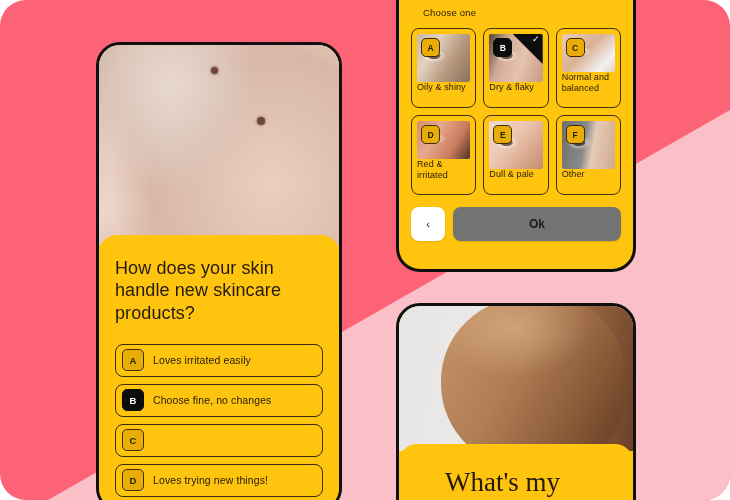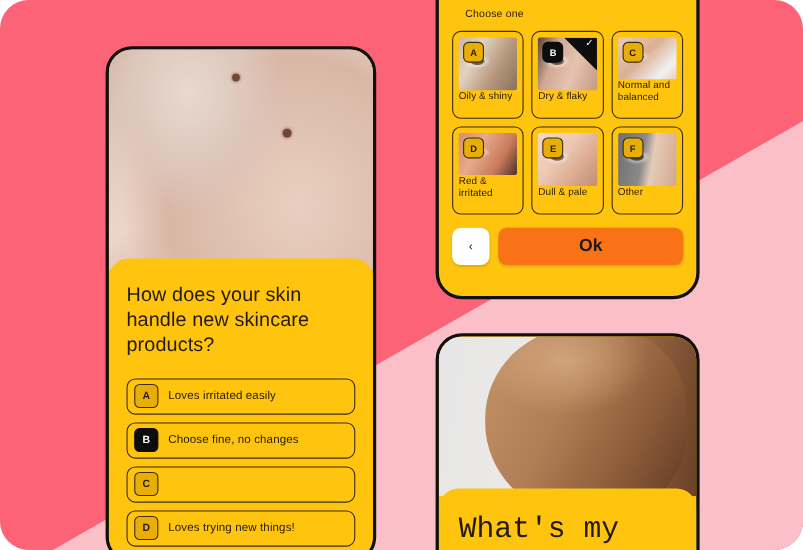--- a/index.html
+++ b/index.html
@@ -127,24 +127,24 @@
   .btn-back {
     width: 34px; height: 34px;
     background: #fff;
     border-radius: 8px;
     display: flex; align-items: center; justify-content: center;
     font-size: 11px; color: #1a1a1a;
     box-shadow: 0 1px 2px rgba(0,0,0,.12);
   }
   .btn-ok {
     flex: 1; height: 34px;
-    background: #f97316;
+    background: #737373;
     border-radius: 8px;
     display: flex; align-items: center; justify-content: center;
-    font-size: 16px; font-weight: 700; color: #1a1a1a;
+    font-size: 12px; font-weight: 700; color: #1a1a1a;
     box-shadow: 0 1px 2px rgba(0,0,0,.12);
   }
 
   
   .choose-label {
     font-size: 9.5px;
     color: #2a2008;
     letter-spacing: .2px;
     margin-left: 12px;
   }
@@ -222,24 +222,25 @@
     content: "";
     position: absolute;
     left: 8%; top: 28%;
     width: 52%; height: 34%;
     border-radius: 50%;
     background: radial-gradient(ellipse at 46% 50%, #1d1410 0%, #3a2b22 26%, rgba(255,255,255,.6) 34%, rgba(255,255,255,0) 58%);
     opacity: .65;
   }
 
   .sheet-title {
-    font-family: Liberation Mono, monospace;
+    font-family: Liberation Serif, serif;
     font-size: 27px;
     color: #241a12;
     line-height: 1.2;
+    margin-left: 28px;
   }
 </style>
 </head>
 <body>
 
 <div id="stage">
 
   <div class="bg-coral"></div>
   <div class="bg-pinkwedge"></div>
 

